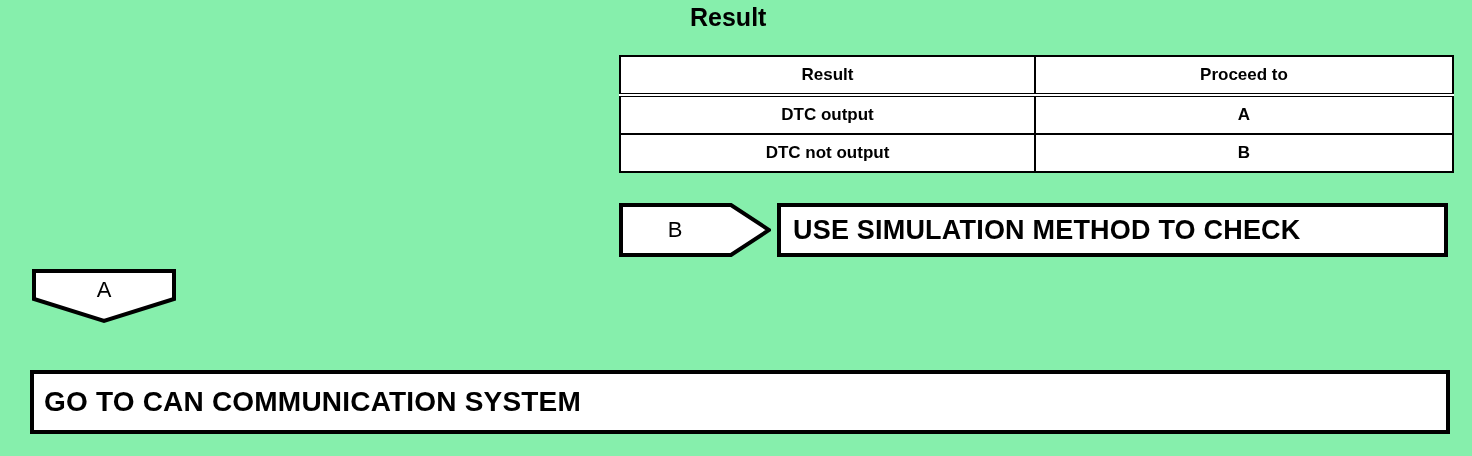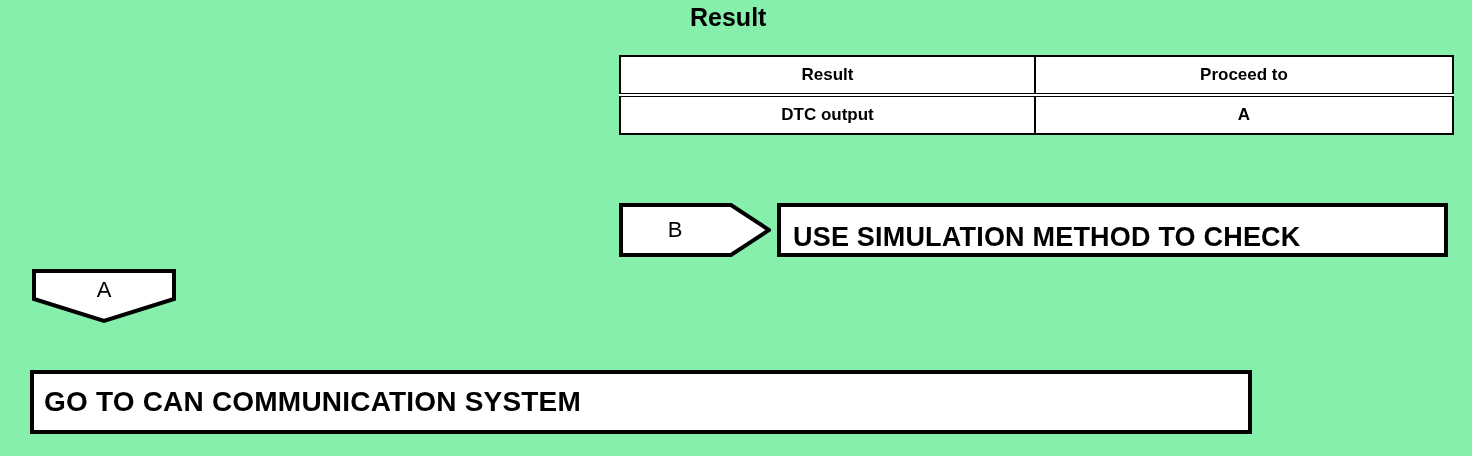--- a/index.html
+++ b/index.html
@@ -89,21 +89,21 @@
   
   .box-simulation {
     position: absolute;
     left: 777px;
     top: 203px;
     width: 671px;
     height: 54px;
     border: 4px solid #000000;
     box-sizing: border-box;
     display: flex;
-    align-items: flex-end;
+    align-items: center;
     background: #ffffff;
   }
   .box-simulation .box-text {
     padding-left: 12px;
     font-size: 27px;
     font-weight: bold;
     letter-spacing: 0.2px;
     white-space: nowrap;
   }
 
@@ -128,21 +128,21 @@
     font-size: 22px;
     font-weight: normal;
     pointer-events: none;
   }
 
   
   .box-goto {
     position: absolute;
     left: 30px;
     top: 370px;
-    width: 1222px;
+    width: 1420px;
     height: 64px;
     border: 4px solid #000000;
     box-sizing: border-box;
     display: flex;
     align-items: center;
     background: #ffffff;
   }
   .box-goto .box-text {
     padding-left: 10px;
     font-size: 28px;
@@ -163,20 +163,24 @@
       <tr>
         <th class="col-result">Result</th>
         <th class="col-proceed">Proceed to</th>
       </tr>
     </thead>
     <tbody>
       <tr>
         <td>DTC output</td>
         <td>A</td>
       </tr>
+      <tr>
+        <td>DTC not output</td>
+        <td>B</td>
+      </tr>
     </tbody>
   </table>
 
   <div class="flag-right">
     <svg width="152" height="54" viewBox="0 0 152 54">
       <polygon points="2,2 112,2 150,27 112,52 2,52" fill="#ffffff" stroke="#000000" stroke-width="4" stroke-linejoin="miter"></polygon>
     </svg>
     <div class="flag-label-text">B</div>
   </div>
 

